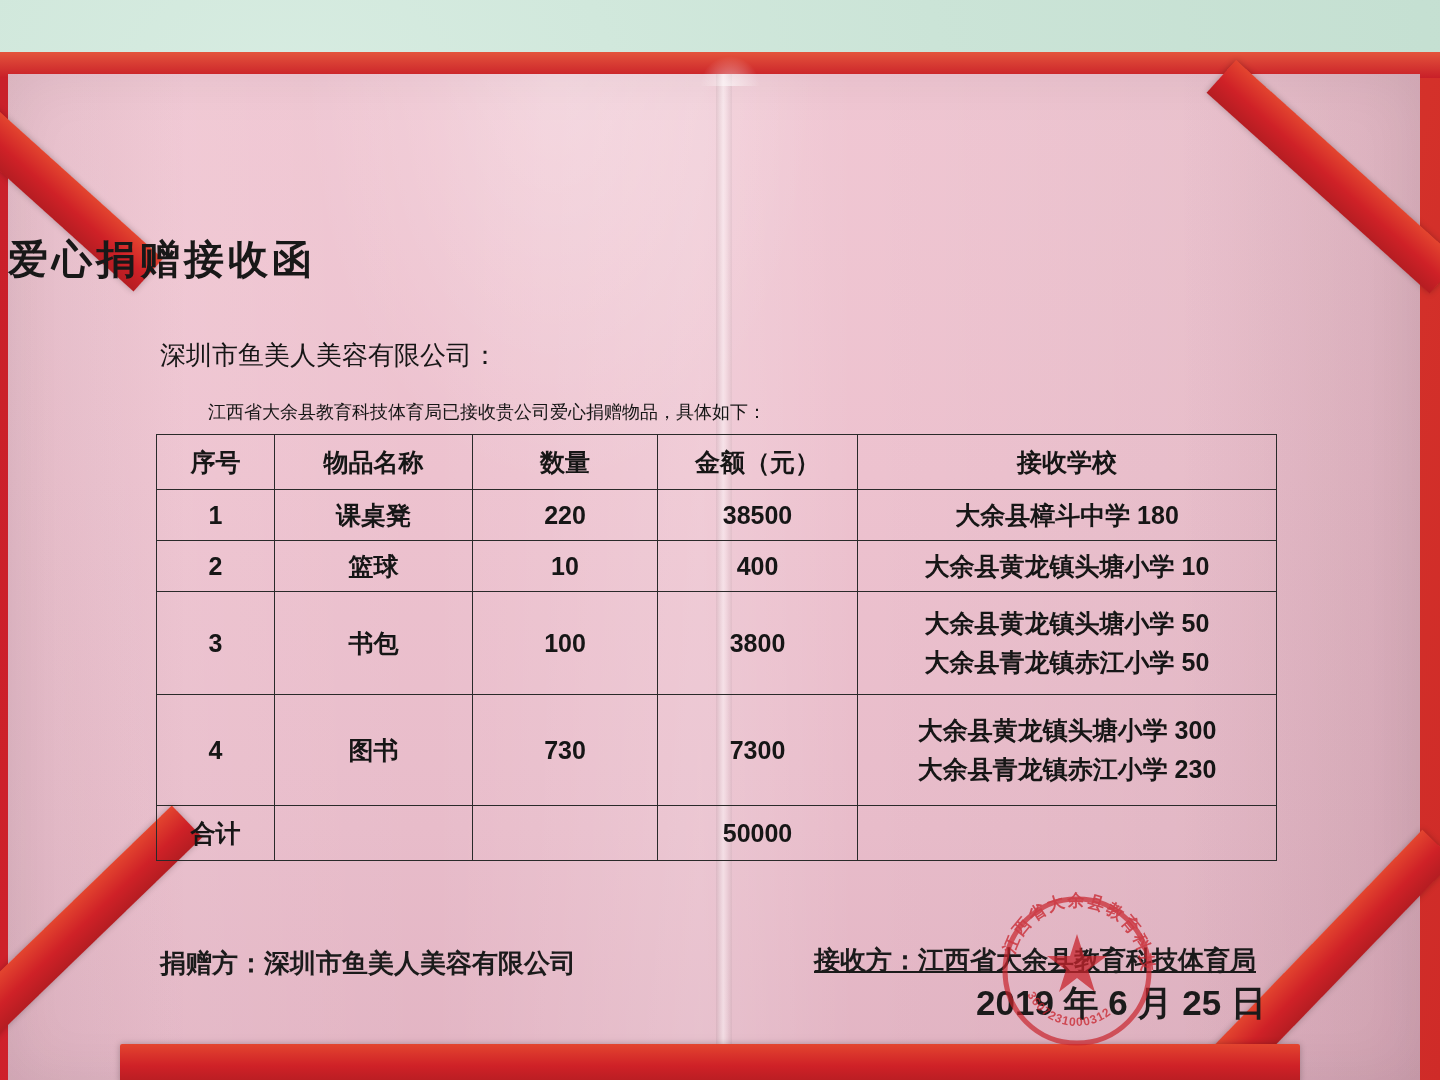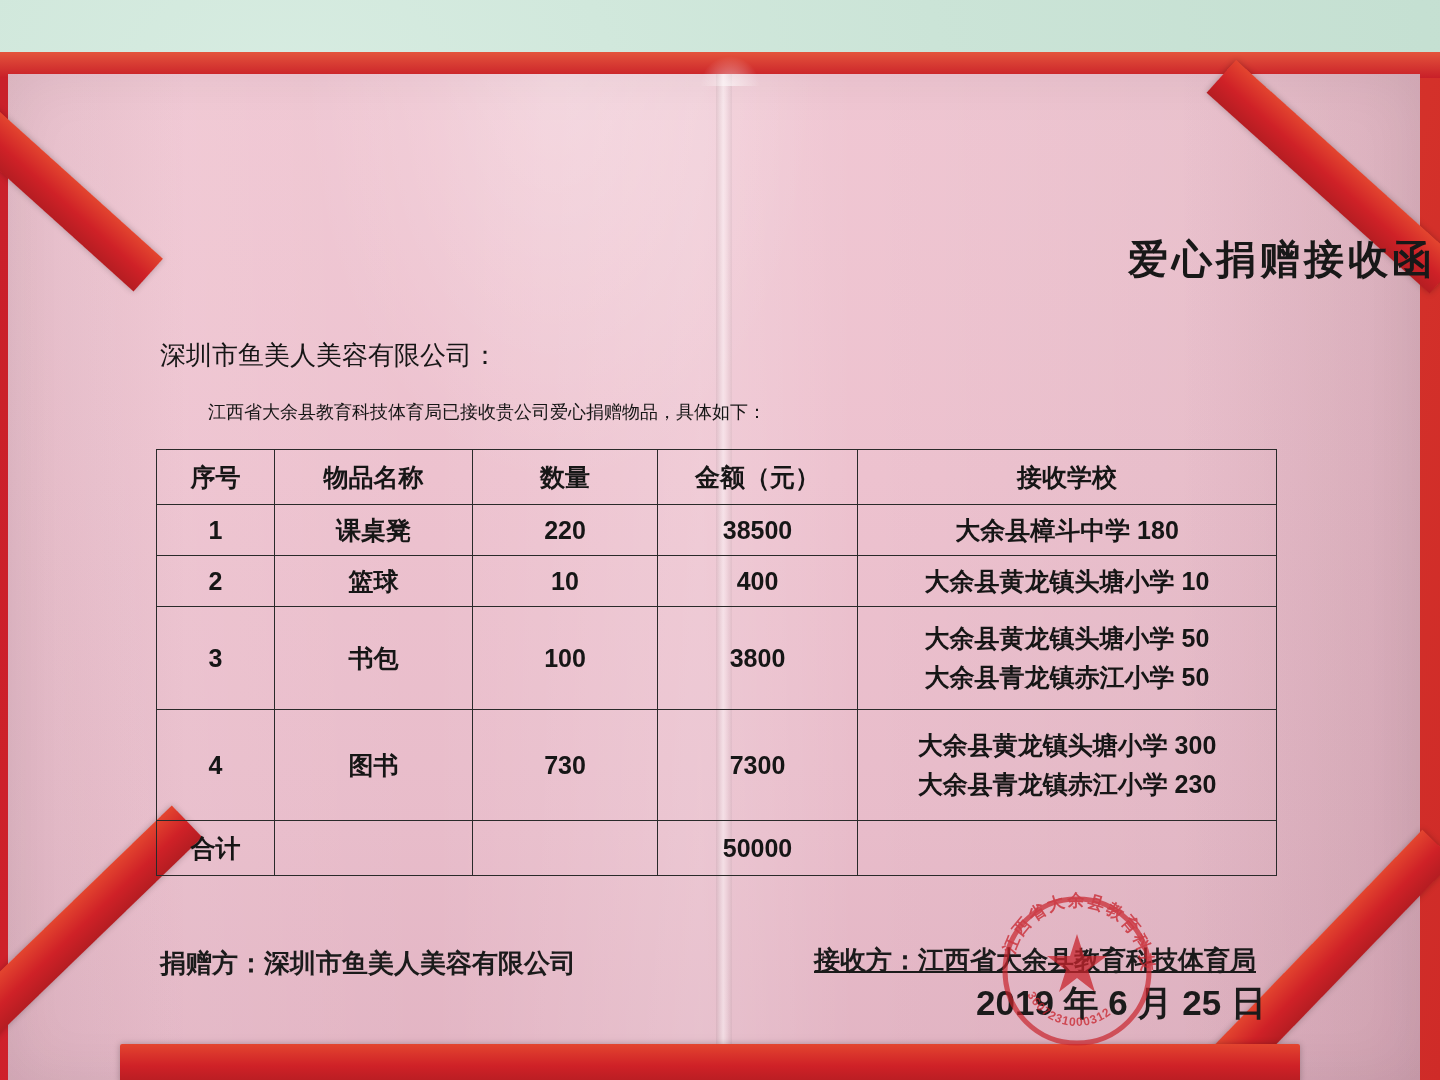--- a/index.html
+++ b/index.html
@@ -109,23 +109,23 @@
 
   
   .doc {
     position: absolute;
     left: 8px; top: 74px;
     width: 1412px; height: 1006px;
     color: #1b1b1b;
   }
   .title {
     position: absolute;
-    left: 16px; top: 158px;
+    left: 0; top: 158px;
     width: 1412px;
-    text-align: right;
+    text-align: left;
     font-size: 40px;
     font-weight: bold;
     letter-spacing: 4px;
     font-family: "Liberation Sans", "DejaVu Sans", sans-serif;
     color: #181818;
   }
   .salutation {
     position: absolute;
     left: 152px; top: 264px;
     font-size: 26px;
@@ -139,21 +139,21 @@
     font-size: 18px;
     font-weight: normal;
     font-family: "Liberation Sans", "DejaVu Sans", sans-serif;
     color: #161616;
   }
 
   
   table.grid {
     position: absolute;
     left: 148px;
-    top: 375px;
+    top: 360px;
     width: 1120px;
     border-collapse: collapse;
     table-layout: fixed;
     font-family: "Liberation Sans", "DejaVu Sans", sans-serif;
   }
   table.grid td, table.grid th {
     border: 1.6px solid #2a2a2a;
     text-align: center;
     vertical-align: middle;
     font-size: 25px;

